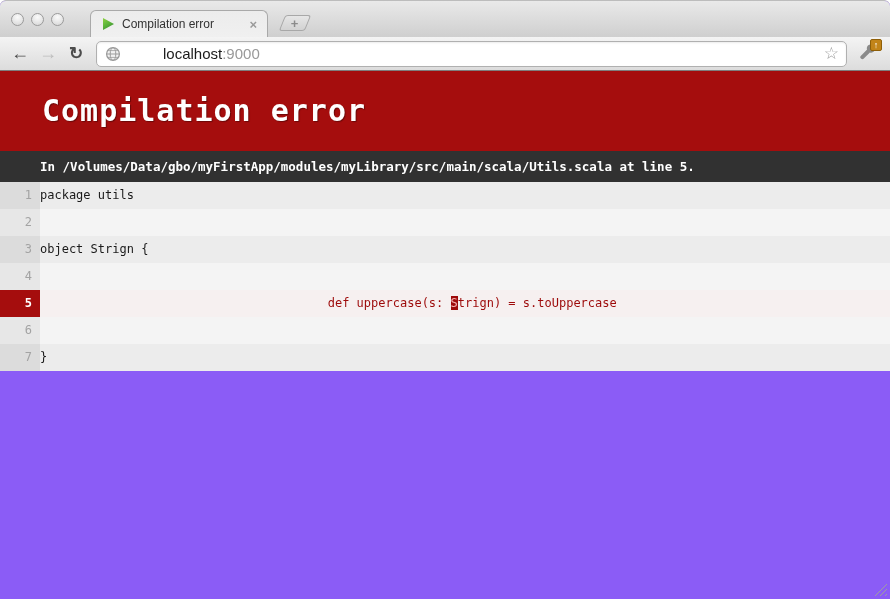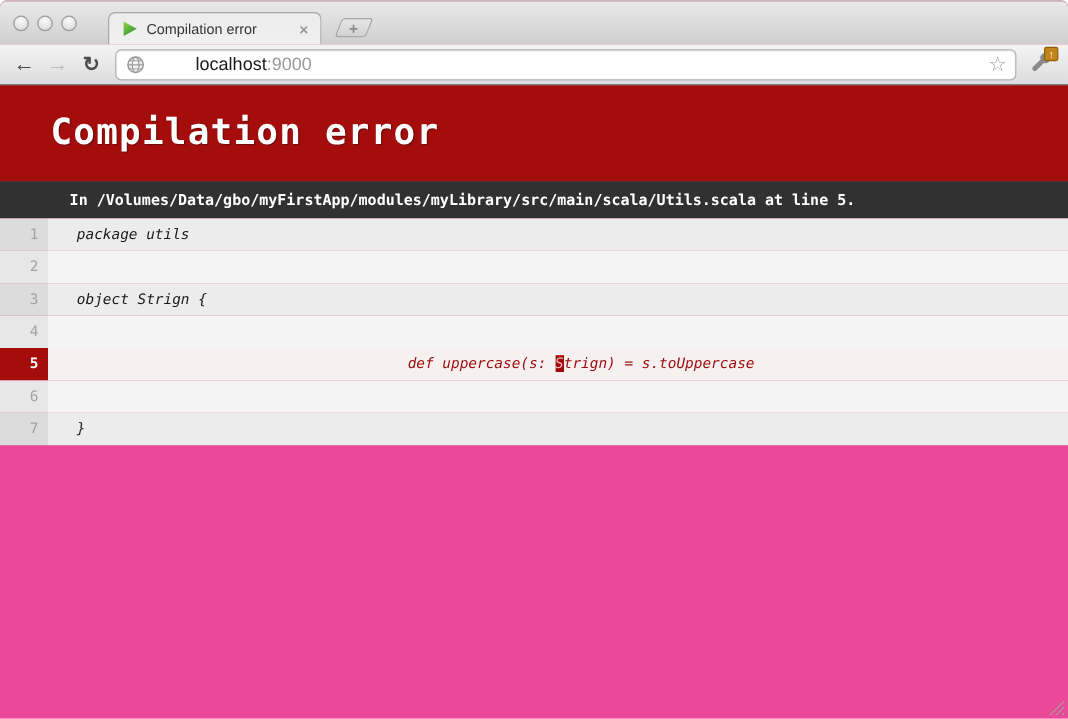--- a/index.html
+++ b/index.html
@@ -1,17 +1,17 @@
 <!DOCTYPE html>
 <html><head>
 <meta charset="utf-8">
 <style>
   * { margin:0; padding:0; box-sizing:border-box; }
   html,body { width:890px; height:599px; background:#fff; font-family:"Liberation Sans", sans-serif; }
-  .window { position:relative; width:890px; height:599px; background:#ec4899; border-radius:6px 6px 0 0; overflow:hidden; border-top:1px solid #bcbcbc; }
+  .window { position:relative; width:890px; height:599px; background:#8b5cf6; border-radius:6px 6px 0 0; overflow:hidden; border-top:1px solid #bcbcbc; }
 
   
   .titlebar { position:relative; height:36px; background:linear-gradient(#e9e9e9,#cfcfcf); }
   .traffic { position:absolute; top:12px; left:11px; display:flex; gap:7px; }
   .traffic .light { width:13px; height:13px; border-radius:50%; border:1px solid #9b9b9b; background:radial-gradient(circle at 50% 30%, #fbfbfb, #d4d4d4); cursor:default; }
 
   .tab { position:absolute; left:90px; bottom:0; width:178px; height:27px; background:linear-gradient(#ececec,#f0f0f0); border:1px solid #a9a9a9; border-bottom:none; border-radius:6px 6px 0 0; display:flex; align-items:center; padding:0 8px 0 10px; }
   .tab .favicon { width:14px; height:14px; margin-right:7px; flex:none; }
   .tab .tab-title { font-size:12px; color:#333; flex:1; white-space:nowrap; overflow:hidden; }
   .tab .tab-close { font-size:13px; line-height:13px; color:#9a9a9a; font-weight:bold; padding:0 2px; cursor:default; }
@@ -28,27 +28,27 @@
   .omnibox .url .port { color:#999; }
   .omnibox .star { position:absolute; right:7px; top:3px; font-size:17px; color:#9e9e9e; line-height:18px; }
   .wrench-btn { position:relative; width:28px; height:26px; margin-left:7px; display:flex; align-items:center; justify-content:center; }
   .wrench-badge { position:absolute; top:-2px; right:0; width:12px; height:12px; background:#c28418; border:1px solid #8f5f08; border-radius:2px; color:#fff; font-size:9px; line-height:11px; text-align:center; font-weight:bold; }
 
   
   .err-header { background:#a50d0d; padding:22px 20px 23px 42px; }
   .err-header h1 { font-family:"DejaVu Sans Mono", monospace; font-size:30px; font-weight:bold; color:#fff; letter-spacing:1px; text-shadow:1px 1px 1px rgba(0,0,0,.35); }
   .err-banner { background:#f5a0a0; border-top:2px solid #c96868; padding:20px 20px 20px 42px; }
   .err-banner p { font-family:"DejaVu Sans Mono", monospace; font-size:12.5px; color:#7d0b0b; }
-  .err-path { background:#313131; padding:8px 20px 8px 58px; }
+  .err-path { background:#313131; padding:8px 20px 8px 40px; }
   .err-path p { font-family:"DejaVu Sans Mono", monospace; font-size:12.5px; font-weight:bold; color:#fff; }
 
   .source { font-family:"DejaVu Sans Mono", monospace; font-size:12px; }
   .srow { display:flex; height:27px; line-height:27px; }
   .srow .ln { width:40px; flex:none; text-align:right; padding-right:8px; color:#a3a3a3; background:#dcdcdc; }
-  .srow .code { flex:1; padding-left:24px; color:#1a1a1a; background:#ececec; white-space:pre;font-style:italic; }
+  .srow .code { flex:1; padding-left:0; color:#1a1a1a; background:#ececec; white-space:pre; }
   .srow.even .ln { background:#e7e7e7; }
   .srow.even .code { background:#f4f4f4; }
   .srow.error .ln { background:#a50d0d; color:#fff; font-weight:bold; }
   .srow.error .code { background:#f6f0f0; color:#9d0a0a;text-align:center; }
   .srow.error .code .mark { background:#9d0a0a; color:#f5b0b0; }
 
   .resize-grip { position:absolute; right:2px; bottom:2px; width:18px; height:18px; }
 </style>
 <title>Compilation error</title></head>
 <body>

